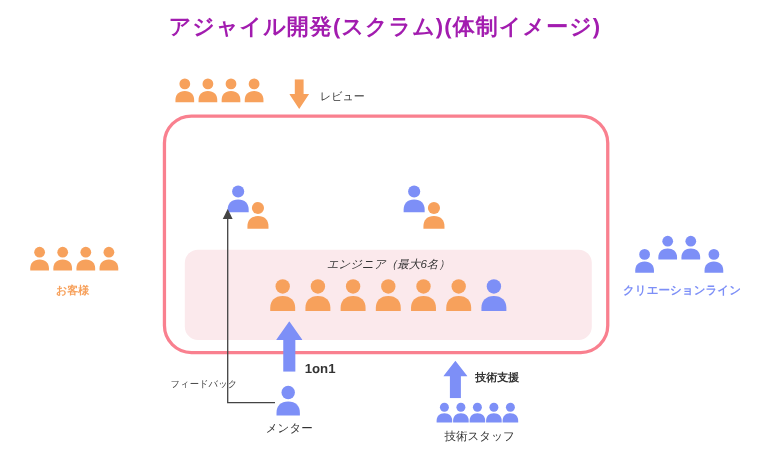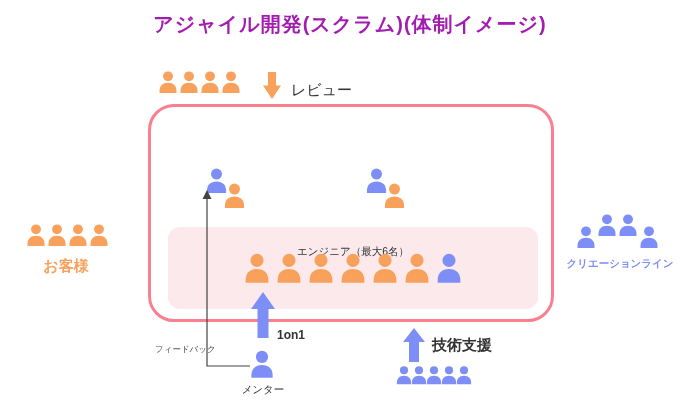--- a/index.html
+++ b/index.html
@@ -17,22 +17,22 @@
     border:3.5px solid var(--box-border);border-radius:26px;
   }
   .box-title{
     left:148px;top:112px;width:407px;text-align:center;
     font-size:16px;font-weight:bold;letter-spacing:3px;color:var(--box-title);
   }
   .panel{
     left:168px;top:227px;width:370px;height:82px;
     background:var(--panel-bg);border-radius:12px;
   }
-  .panel-lbl{text-align:center;padding-top:18px;font-size:10.5px;color:#333;}
-  .lbl{font-size:15px;color:#333;white-space:nowrap;}
+  .panel-lbl{text-align:center;padding-top:7px;font-size:10.5px;color:#333;font-style:italic;}
+  .lbl{font-size:10px;color:#333;white-space:nowrap;}
   .small{font-size:10.5px;}
   .tiny{font-size:8.5px;color:#444;}
   .bold{font-weight:bold;}
   .semibold{font-weight:600;}
   .orange-text{color:var(--orange);font-family:Liberation Serif, serif;}
   .blue-text{color:var(--blue);}
   .orange-arrow{color:var(--orange);}
   .blue-arrow{color:var(--blue);}
   .people-row{display:flex;align-items:flex-start;line-height:0;}
   .person{display:inline-block;line-height:0;}
@@ -208,14 +208,15 @@
         </svg></span>
       <span class="person"><svg width="20" height="20" viewBox="0 0 24 24">
           <circle cx="12" cy="6.3" r="4.9" fill="#7D8FF7"></circle>
           <path d="M12 12.8 C6.6 12.8 3.5 16.1 3.5 20.9 L3.5 23 L20.5 23 L20.5 20.9 C20.5 16.1 17.4 12.8 12 12.8 Z" fill="#7D8FF7"></path>
         </svg></span>
       <span class="person"><svg width="20" height="20" viewBox="0 0 24 24">
           <circle cx="12" cy="6.3" r="4.9" fill="#7D8FF7"></circle>
           <path d="M12 12.8 C6.6 12.8 3.5 16.1 3.5 20.9 L3.5 23 L20.5 23 L20.5 20.9 C20.5 16.1 17.4 12.8 12 12.8 Z" fill="#7D8FF7"></path>
         </svg></span>
     </div>
+  <div class="lbl abs small" style="left:381px;top:390px;width:110px;text-align:center">技術スタッフ</div>
 
 </div>
 
 </body></html>

